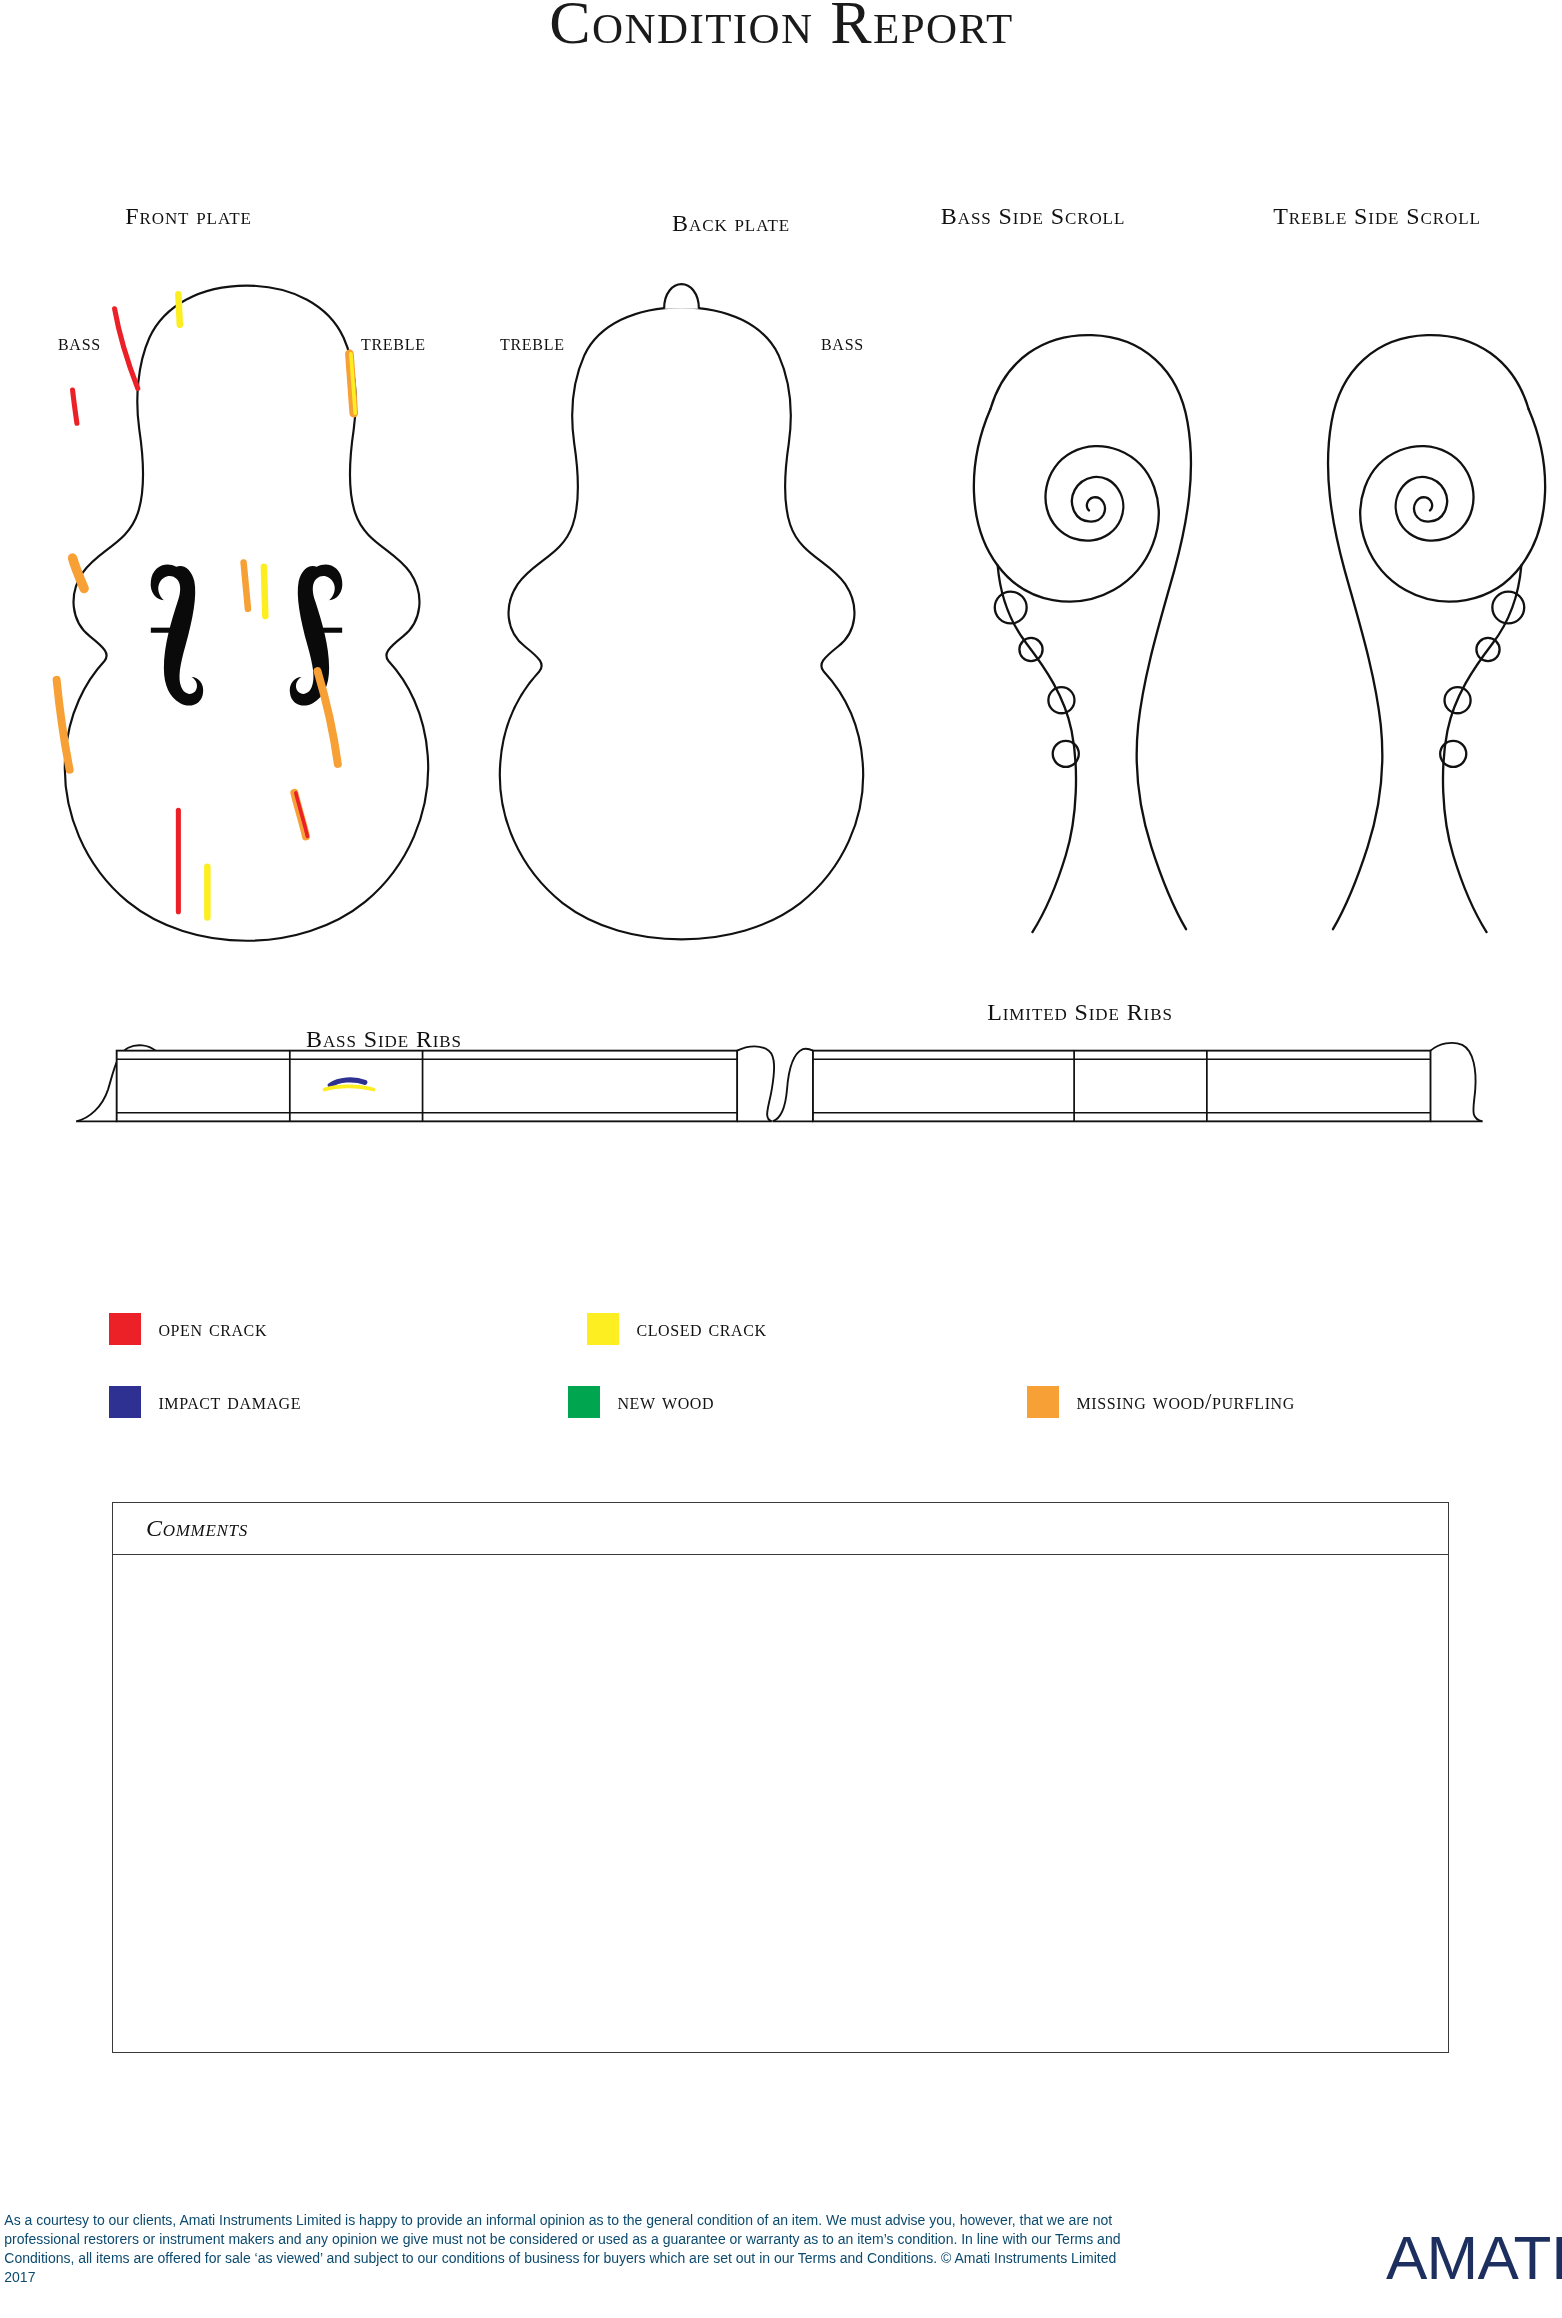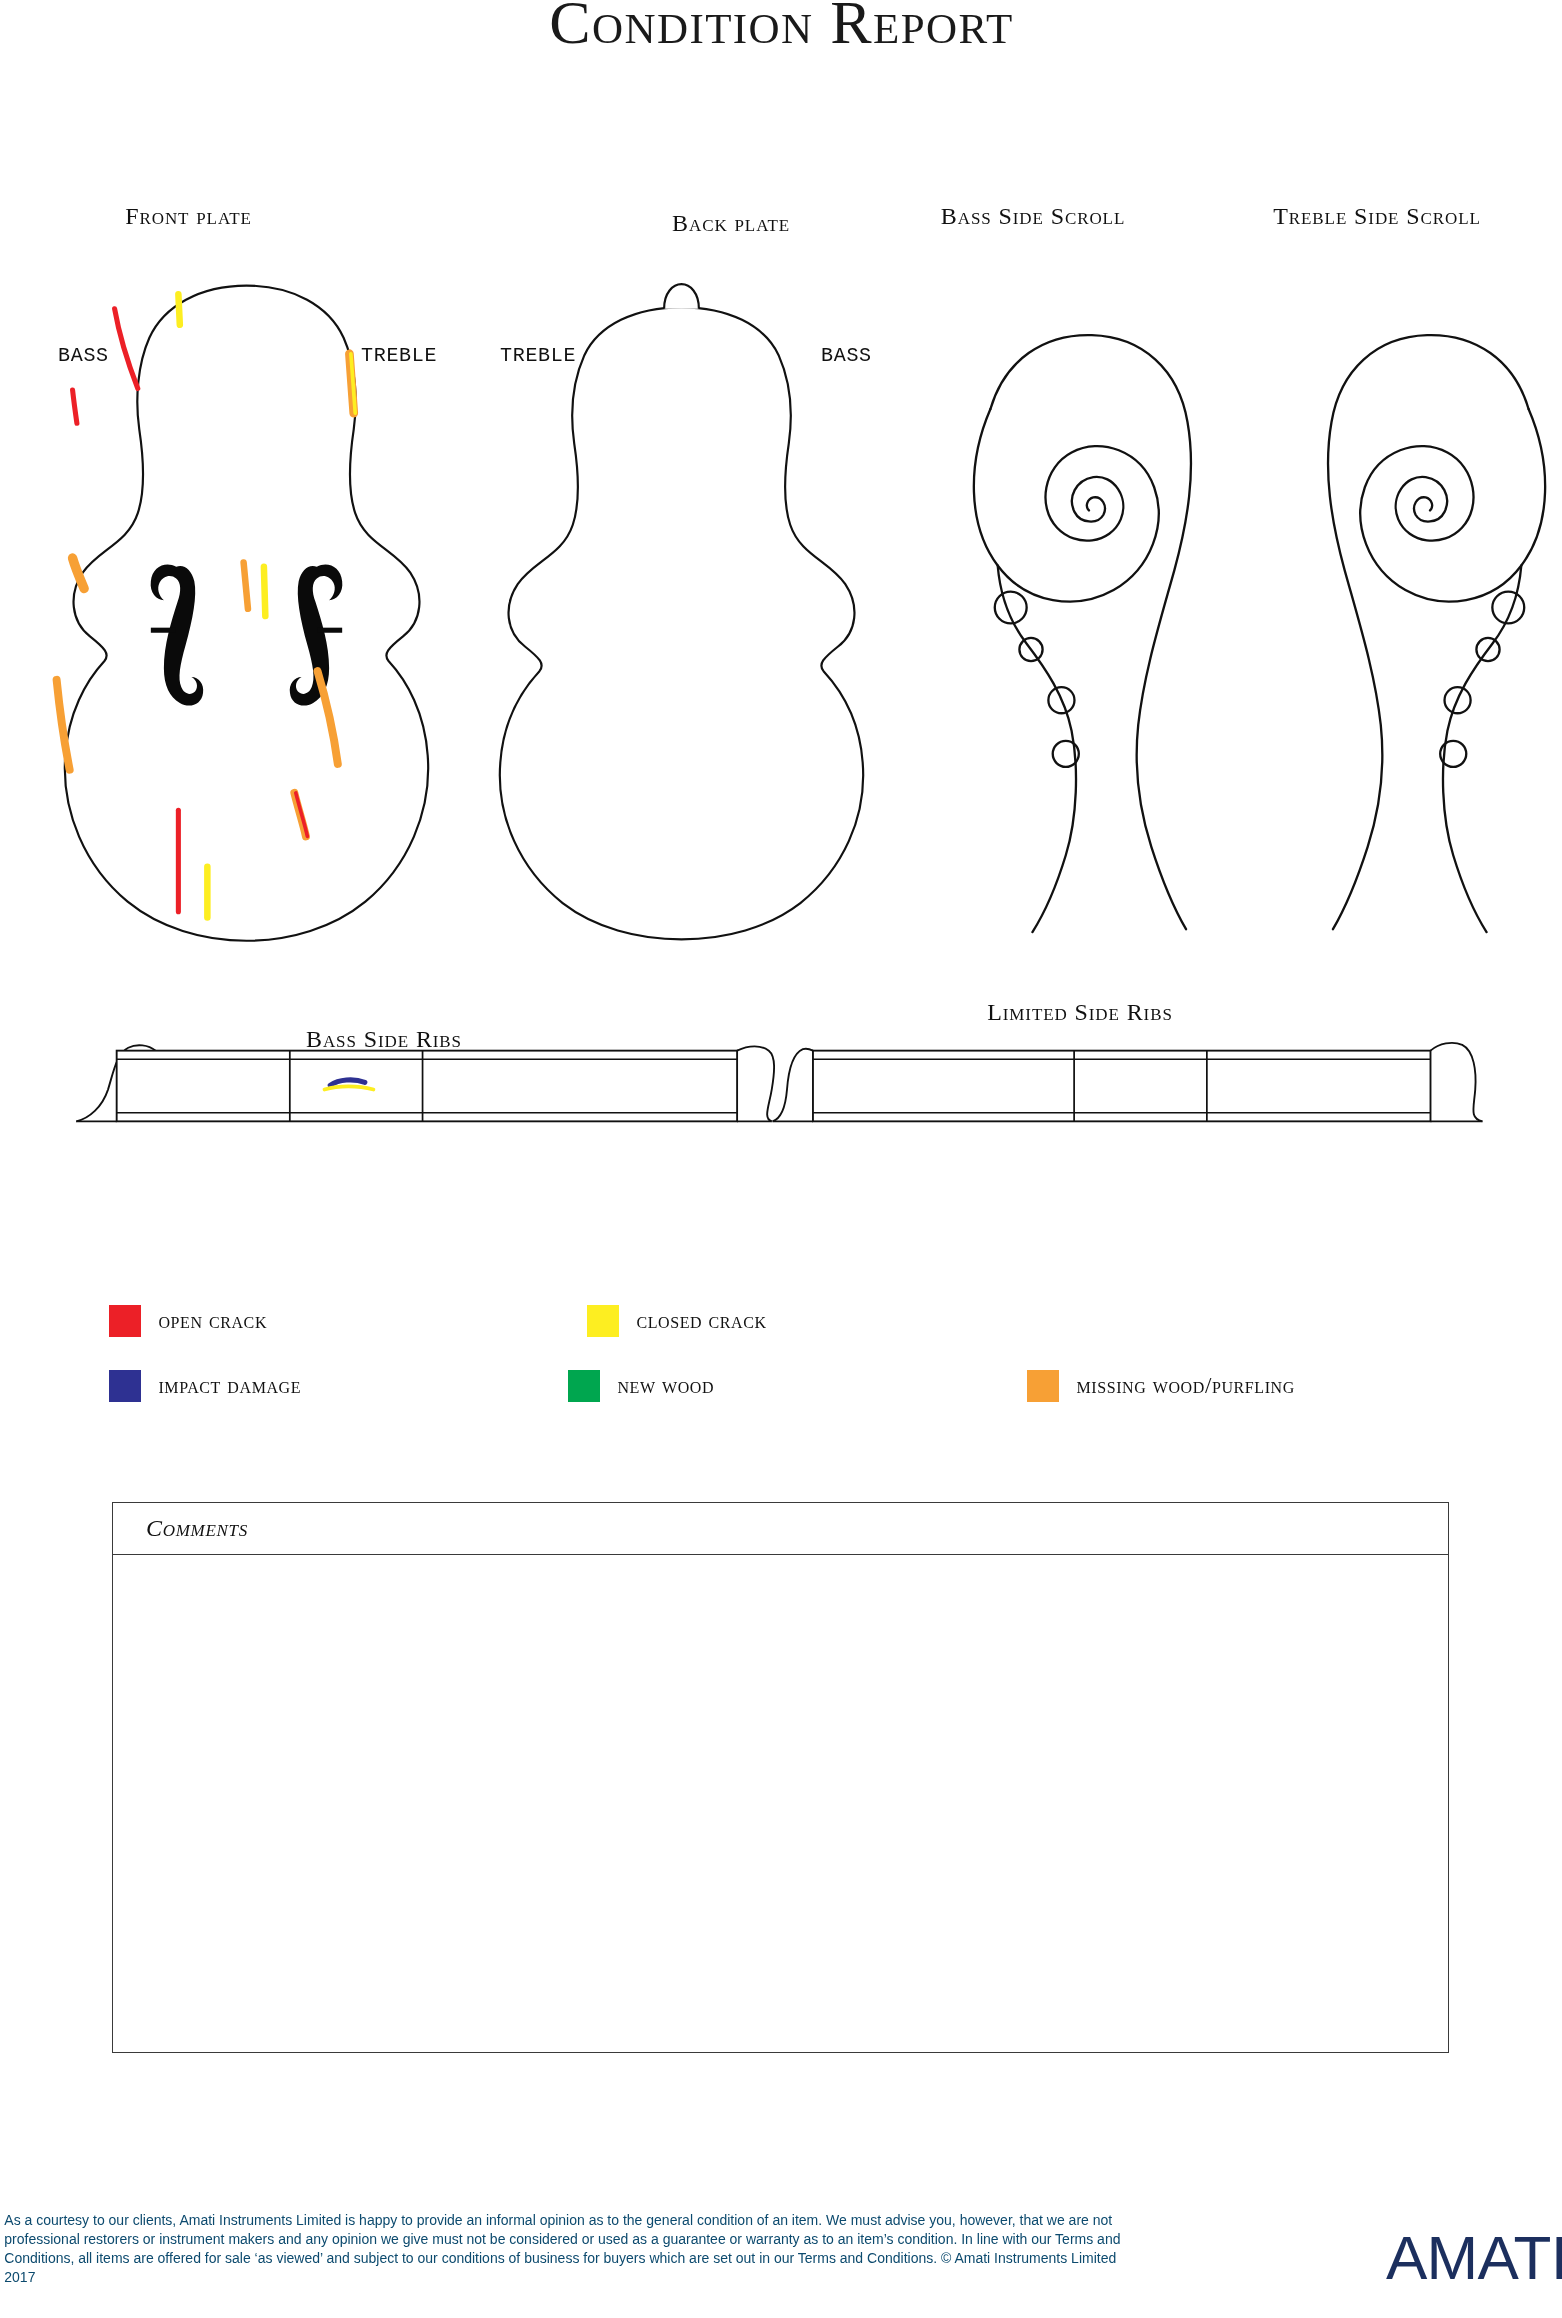--- a/index.html
+++ b/index.html
@@ -40,44 +40,44 @@
     font-family: "Liberation Serif", serif;
     font-variant: small-caps;
     font-size: 24px;
     letter-spacing: 0.9px;
     color: #111;
     text-align: center;
     white-space: nowrap;
   }
   .side-label {
     position: absolute;
-    font-family: Liberation Mono, monospace;
-    font-variant: small-caps;
-    font-size: 20px;
+    font-family: Liberation Serif, serif;
+    font-variant: small-caps;
+    font-size: 16px;
     letter-spacing: 0.7px;
     color: #111;
     white-space: nowrap;
-    margin-top: 8px;
   }
   
   .legend {
     position: absolute;
     left: 109px;
     top: 1305px;
     width: 1377px;
   }
   .legend-row {
     display: flex;
     width: 100%;
     margin-bottom: 33px;
   }
   .legend-item {
     display: flex;
     align-items: center;
     width: 478px;
+    margin-top: 8px;
   }
   .legend-swatch {
     width: 32px;
     height: 32px;
     margin-right: 17.4px;
     flex: 0 0 auto;
   }
   .legend-text {
     font-family: "Liberation Serif", serif;
     font-variant: small-caps;

